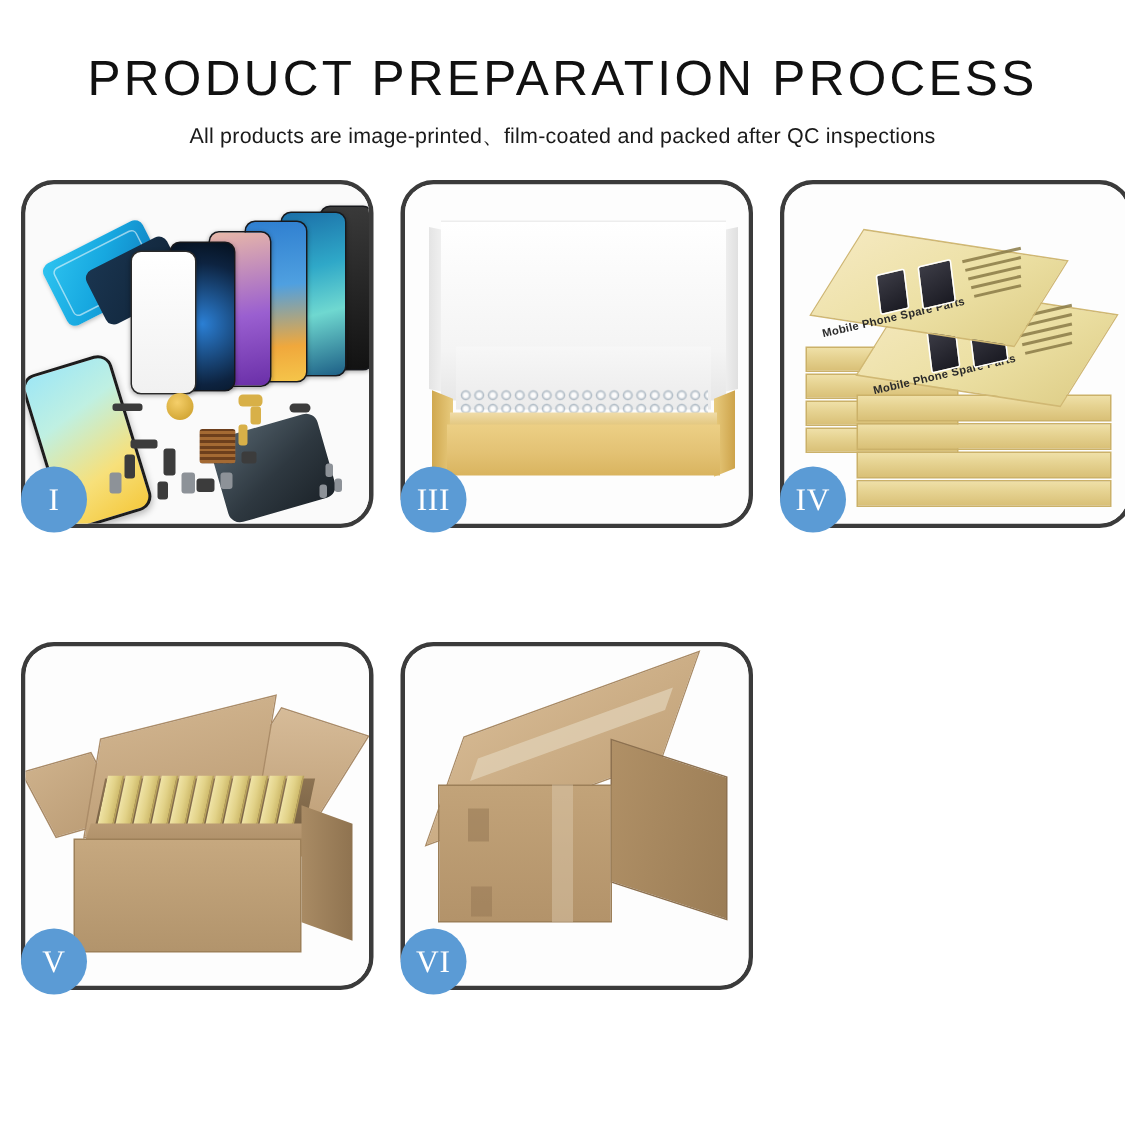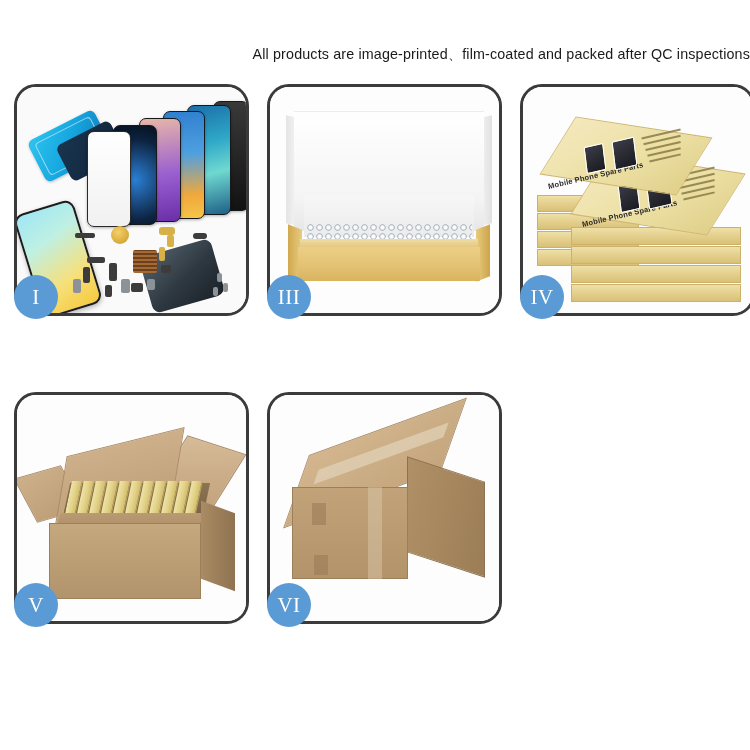--- a/index.html
+++ b/index.html
@@ -27,21 +27,20 @@
   }
 
   .subtitle {
     margin-top: 11px;
     font-family: "Liberation Sans", sans-serif;
     font-size: 14.3px;
     font-weight: 400;
     letter-spacing: 0.15px;
     color: #1a1a1a;
     white-space: nowrap;
-    text-align: right;
   }
 
   
   .grid {
     margin: 20px auto 0 auto;
     width: 742px;
     display: grid;
     grid-template-columns: repeat(3, 235px);
     grid-template-rows: repeat(2, 232px);
     column-gap: 18px;
@@ -333,20 +332,21 @@
   }
   .p6 .tab2 {
     position:absolute; left:44px; top:160px; width:14px; height:20px;
     background: rgba(140,110,78,.4);
   }
 </style>
 </head>
 <body>
 
 <div class="header">
+  <div class="title">PRODUCT PREPARATION PROCESS</div>
   <div class="subtitle">All products are image-printed、film-coated and packed after QC inspections</div>
 </div>
 
 <div class="grid">
 
   <div class="panel">
     <div class="panel-inner p1">
       <div class="film"></div>
       <div class="film2"></div>
       <div class="ph ph-f"></div>

